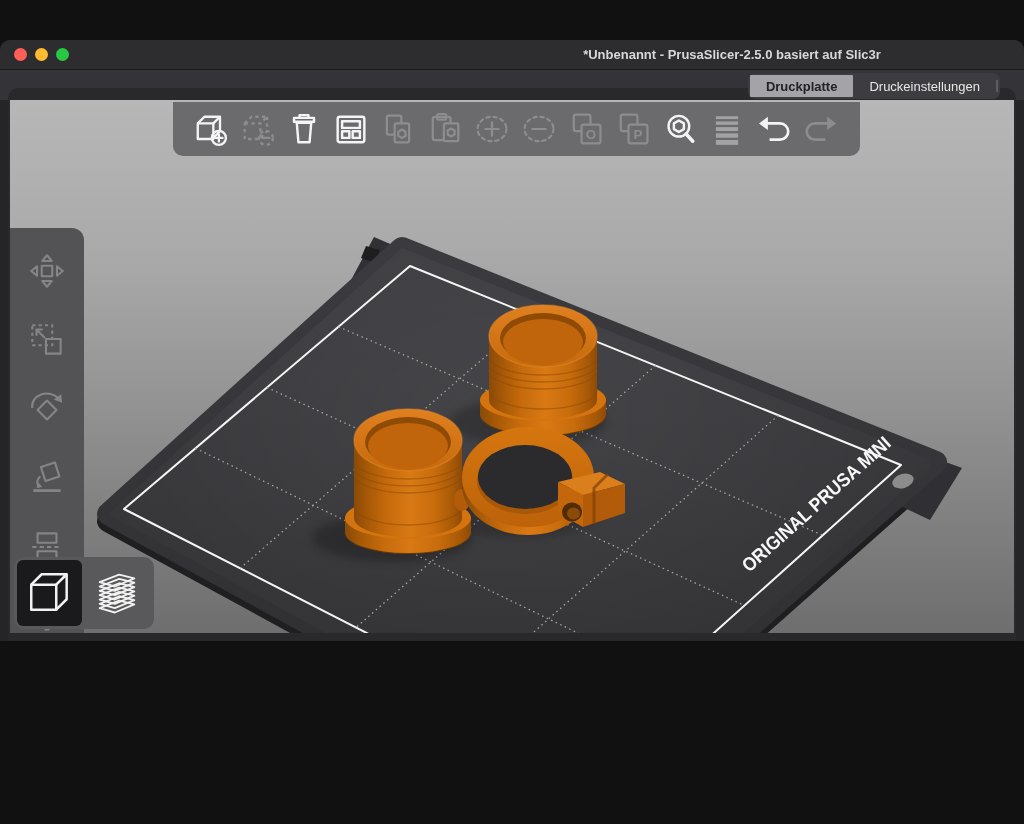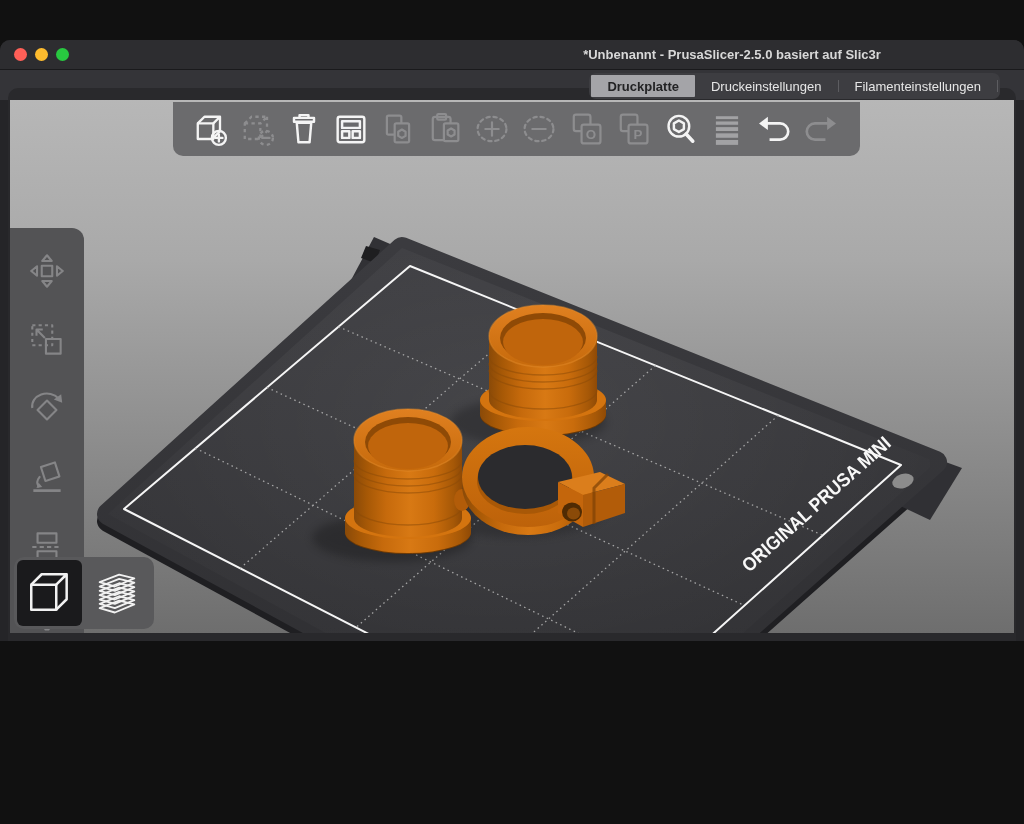--- a/index.html
+++ b/index.html
@@ -58,21 +58,20 @@
     </div>
     <div class="title">*Unbenannt - PrusaSlicer-2.5.0 basiert auf Slic3r</div>
   </div>
 
   <div class="tabrow"></div>
   <div class="panelbg"></div>
   <div class="tabs">
     <div class="tab sel">Druckplatte</div>
     <div class="tab">Druckeinstellungen</div>
     <div class="tabsep"></div>
-    <div class="tab">Filamenteinstellungen</div>
     <div class="tabsep"></div>
   </div>
 
   <div class="viewport">
 
     <svg class="scene" viewBox="10 60 1004 756" preserveAspectRatio="none">
       <defs>
         <linearGradient id="plateGrad" x1="0" y1="0" x2="0" y2="1">
           <stop offset="0" stop-color="#3b3b3f"></stop>
             <stop offset="1" stop-color="#2d2d30"></stop>

